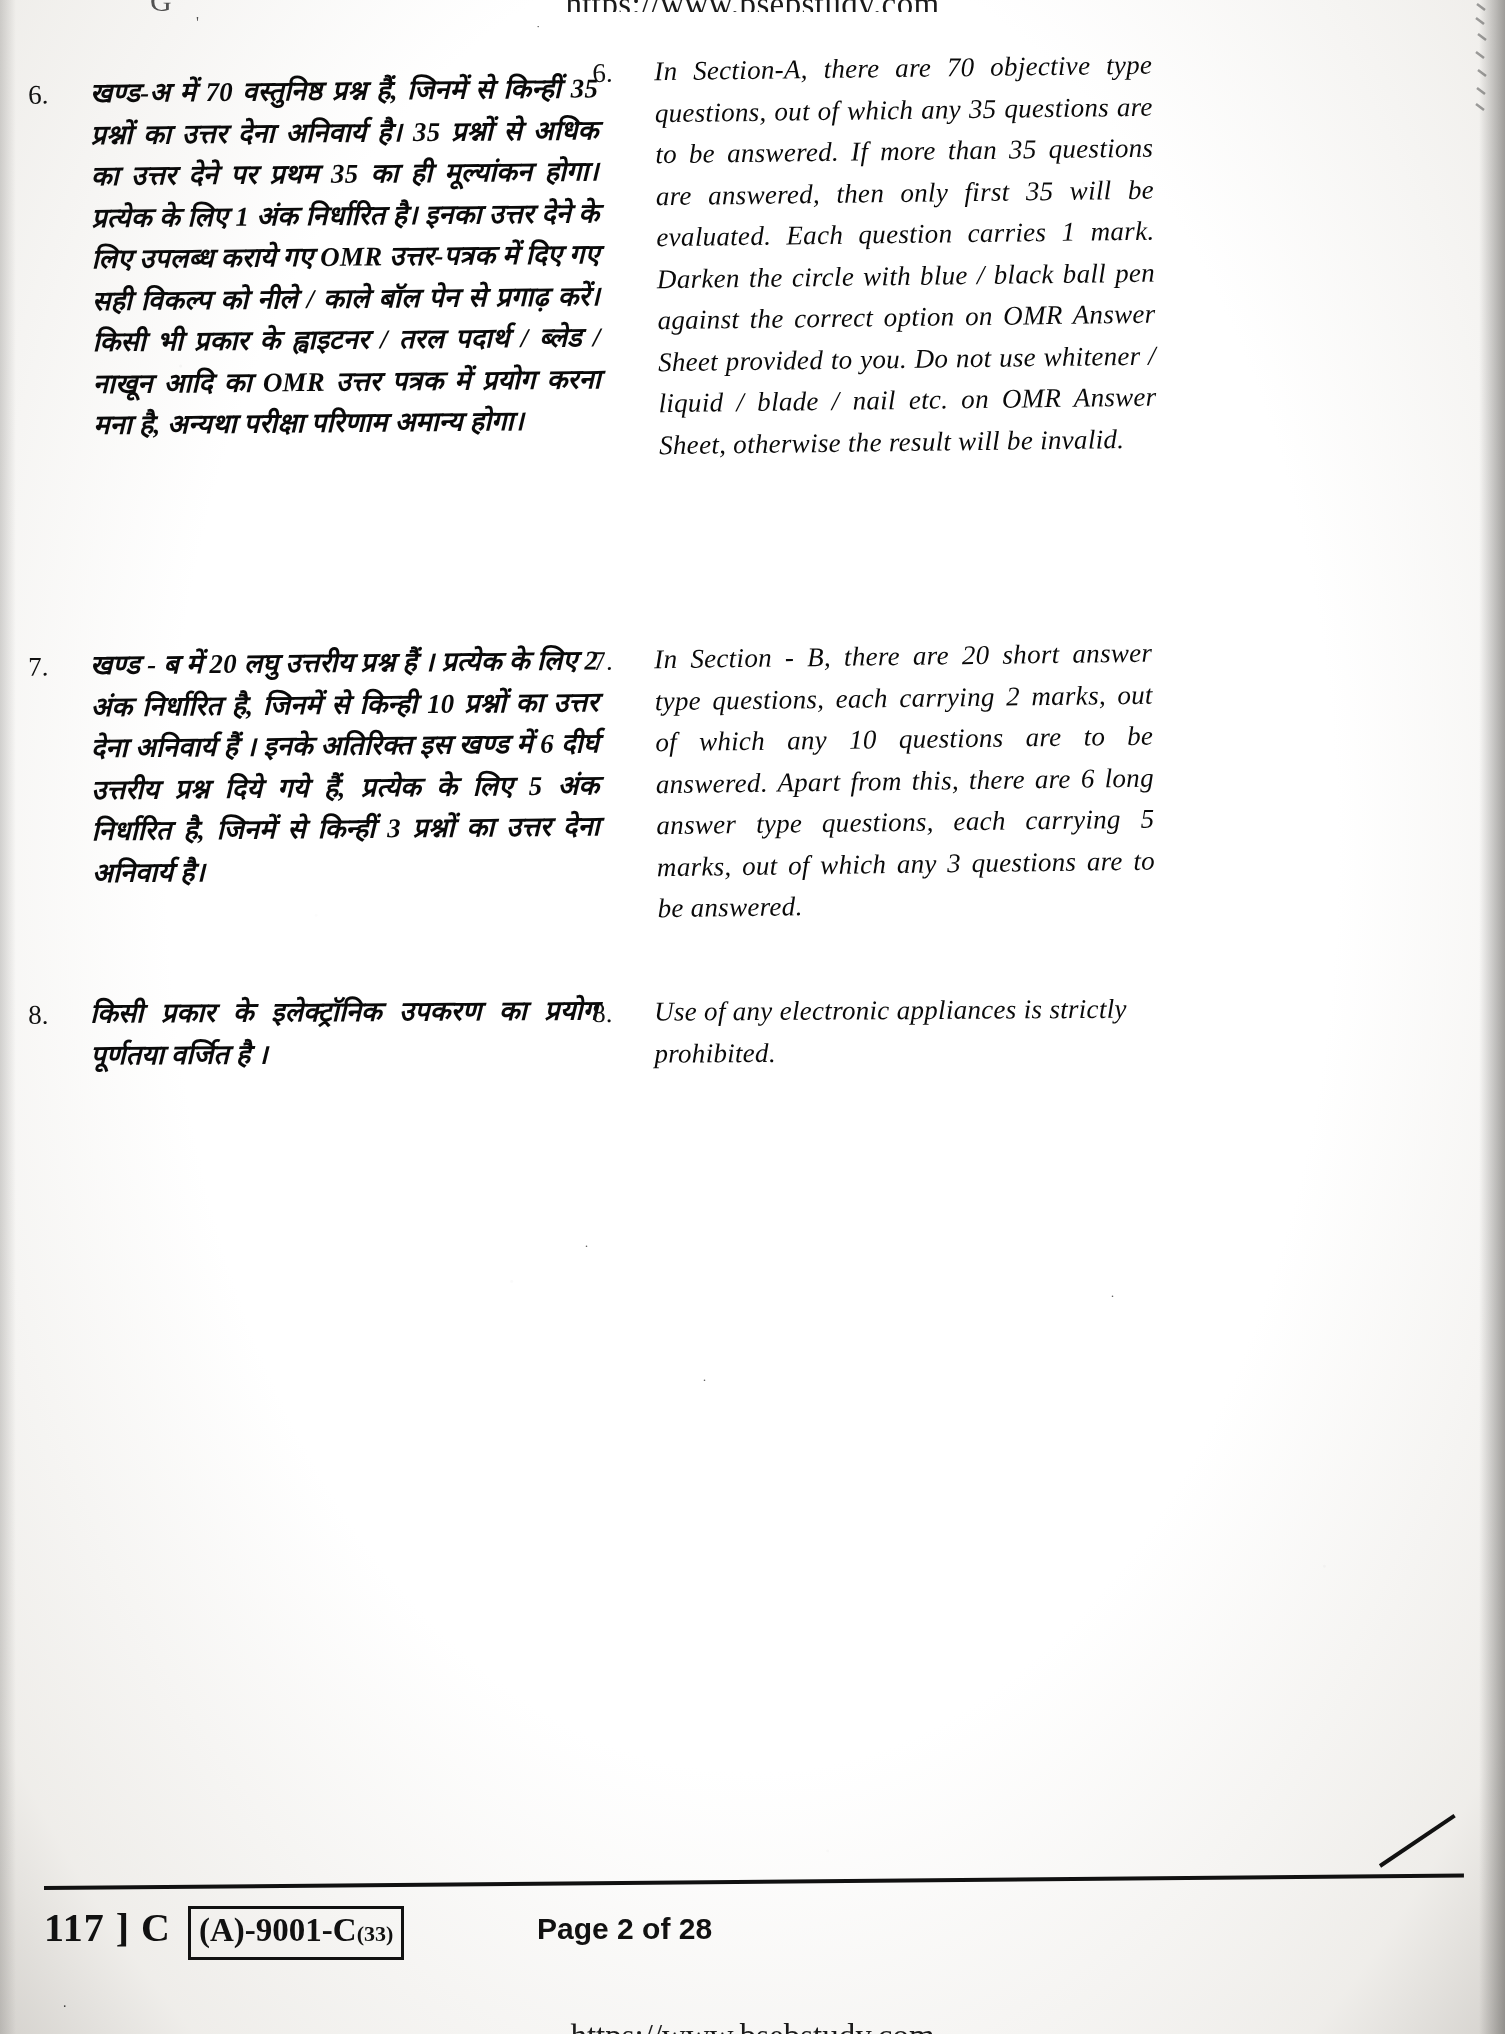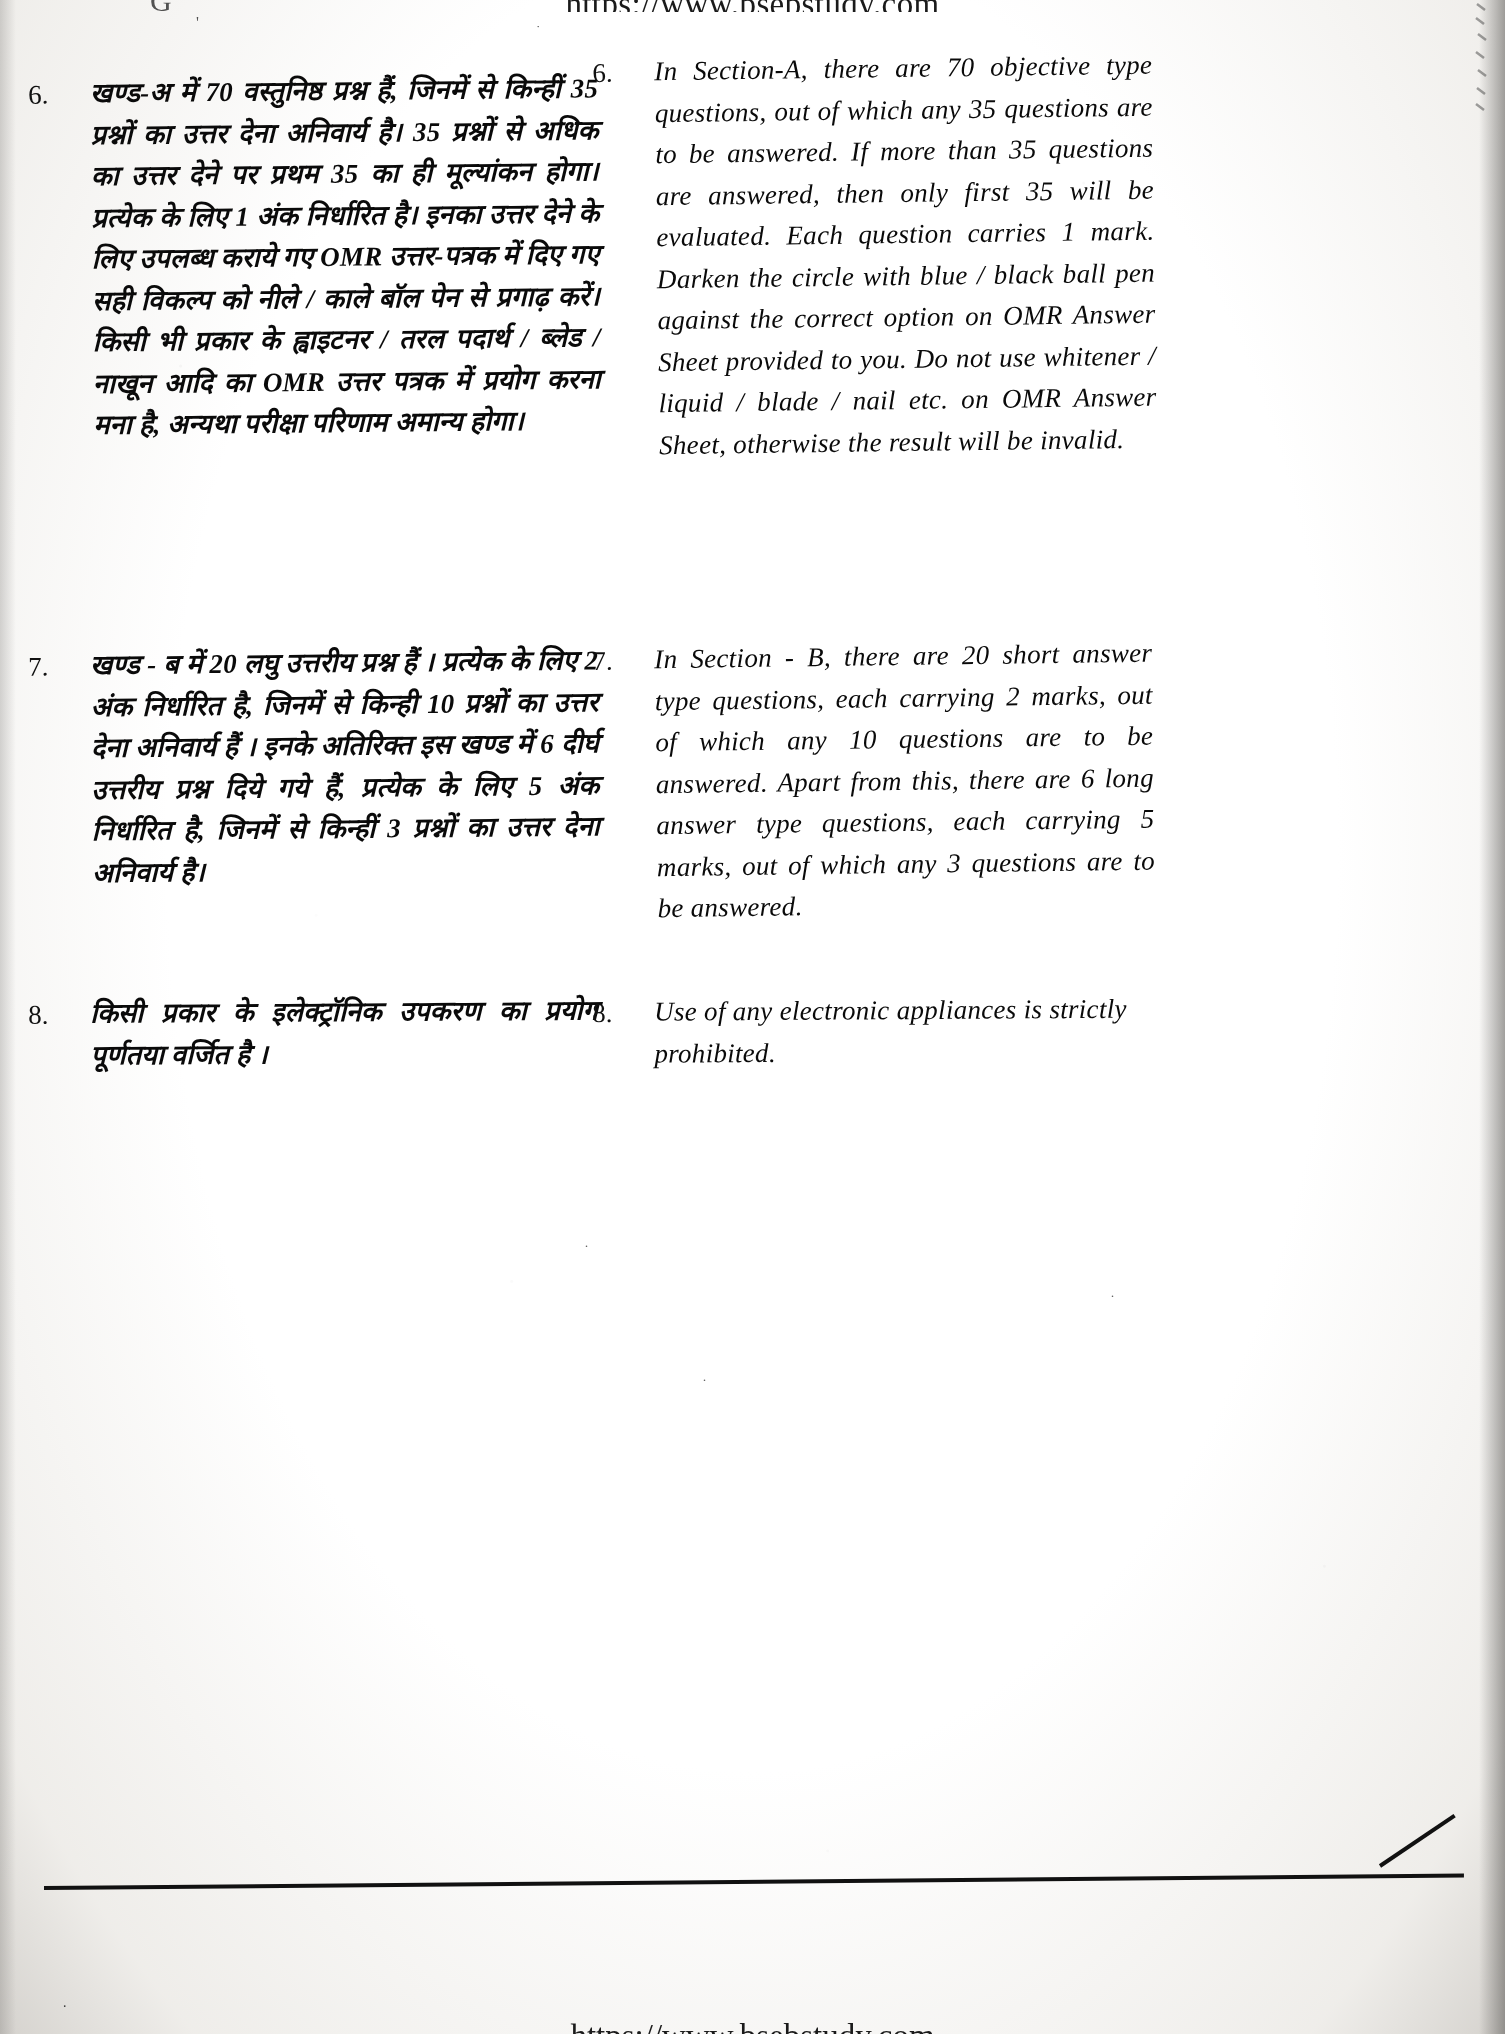--- a/index.html
+++ b/index.html
@@ -310,20 +310,27 @@
 
     <div class="mid-dot" style="top:1196px;left:584px;">˙</div>
     <div class="mid-dot" style="top:1246px;left:1110px;">˙</div>
     <div class="mid-dot" style="top:1330px;left:702px;">˙</div>
   </div>
 
   <div class="footer">
     <div class="footer-rule"></div>
     <div class="footer-rule2"></div>
 
+    <div class="footer-row">
+      <div class="foot-code">117 ] C</div>
+      <div class="foot-box">
+        <span>(A)-9001-C</span><span class="sub">(33)</span>
+      </div>
+      <div class="foot-page">Page 2 of 28</div>
+    </div>
 
     <div class="foot-dot">˙</div>
     <div class="bottom-watermark">https://www.bsebstudy.com</div>
   </div>
 
   <div class="scan-noise"></div>
   <div class="edge-shadow-right"></div>
   <div class="edge-shadow-left"></div>
 </div>
 

